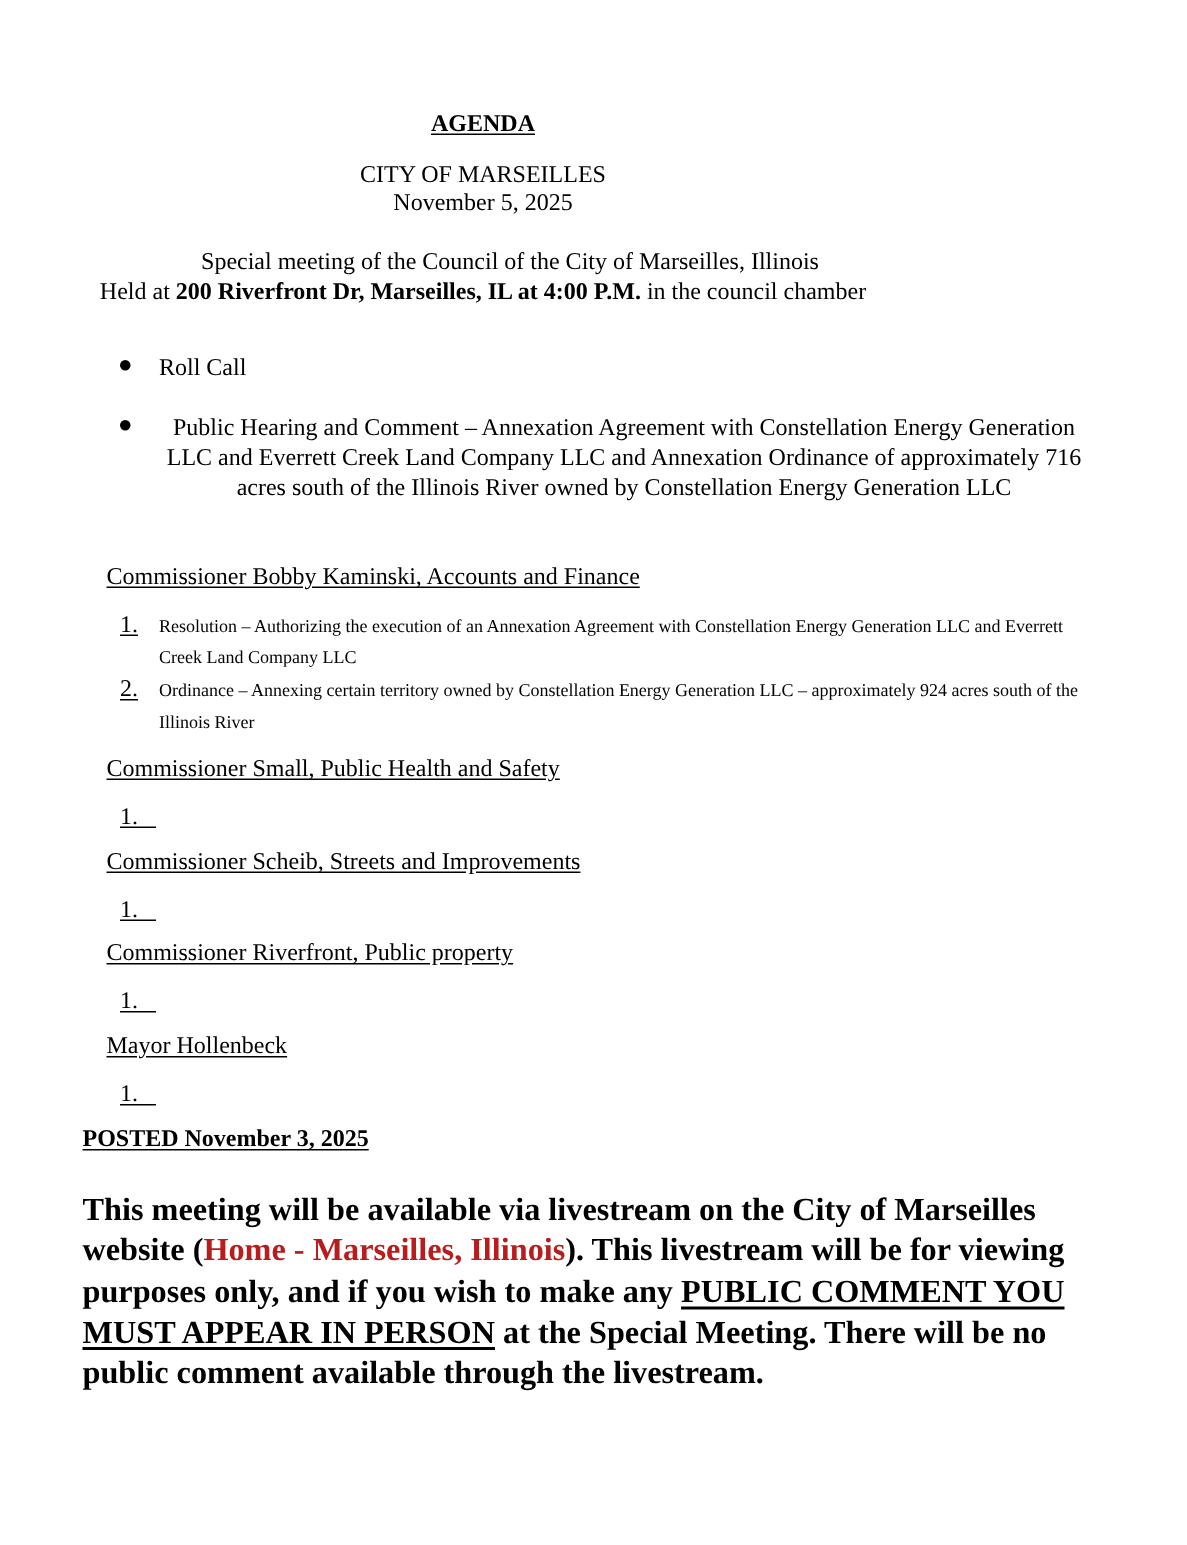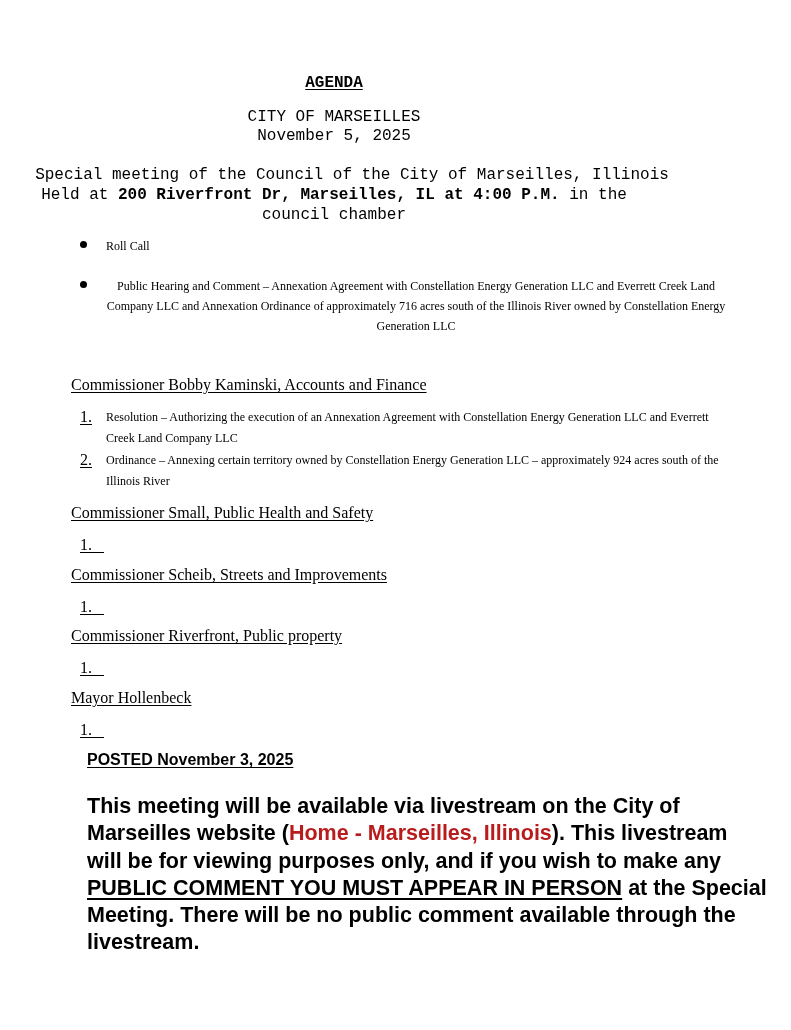--- a/index.html
+++ b/index.html
@@ -1,27 +1,27 @@
 <!DOCTYPE html>
 <html><head>
 <meta charset="utf-8">
 <style>
   html, body { margin: 0; padding: 0; background: #ffffff; }
   body { width: 791px; height: 1030px; position: relative; overflow: hidden; color: #000; }
   .serif { font-family: "Liberation Serif", "DejaVu Serif", serif; }
-  .sans { font-family: Liberation Sans, sans-serif; margin-left: 32px; }
+  .sans { font-family: Liberation Serif, serif; }
   .abs { position: absolute; }
-  .center { left: 12px; width: 644px; text-align: center; font-family: Liberation Mono, monospace; }
+  .center { left: 0; width: 644px; text-align: center; }
   .t16 { font-size: 16px; line-height: 20px; }
   .u { text-decoration: underline; text-underline-offset: 2px; }
   .b { font-weight: bold; }
 
   .bullet { position: absolute; left: 80px; width: 12px; font-size: 16px; }
   .bullet-dot { display: inline-block; width: 7px; height: 7px; border-radius: 50%; background: #000; position: relative; top: -2px; }
-  .bullet-text { position: absolute; left: 106px; width: 620px; font-size: 12px; line-height: 20px; }
+  .bullet-text { position: absolute; left: 106px; width: 620px; font-size: 16px; line-height: 20px; }
 
   .section-head { position: absolute; left: 55px; font-size: 16px; line-height: 20px; text-decoration: underline; text-underline-offset: 2px; margin-left: 16px; }
 
   .num { position: absolute; left: 80px; font-size: 16px; line-height: 20px; }
   .num .marker { text-decoration: underline; text-underline-offset: 2px; display: inline-block; width: 26px; white-space: pre; }
   .num-text { position: absolute; left: 106px; width: 620px; font-size: 12px; line-height: 21px; }
 
   .empty-num { position: absolute; left: 80px; font-size: 16px; line-height: 20px; text-decoration: underline; text-underline-offset: 2px; white-space: pre; }
 
   .posted { position: absolute; left: 55px; top: 750px; font-size: 16px; line-height: 20px; font-weight: bold; text-decoration: underline; text-underline-offset: 2px; }

